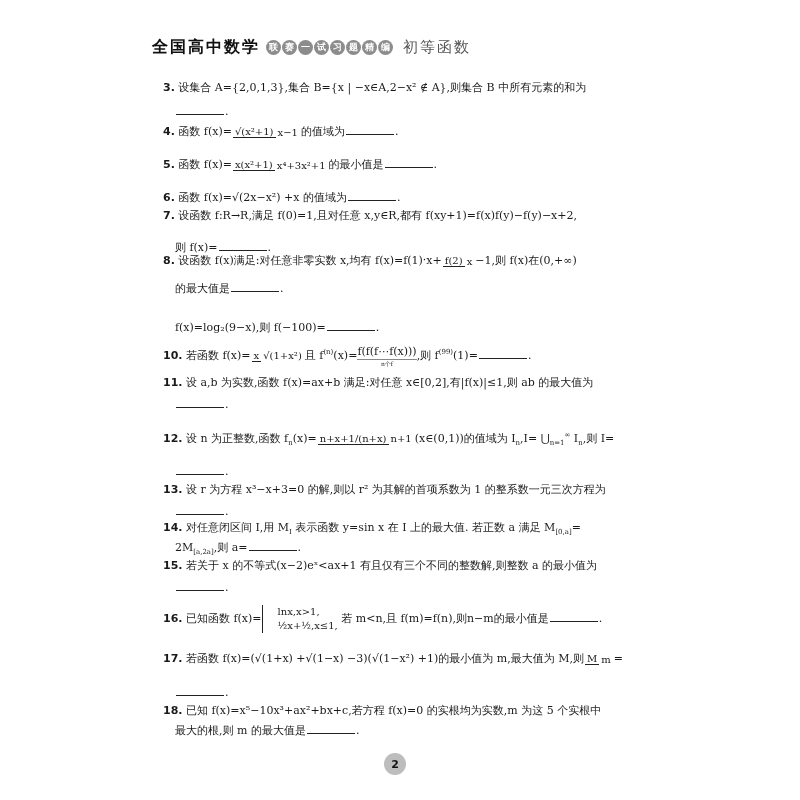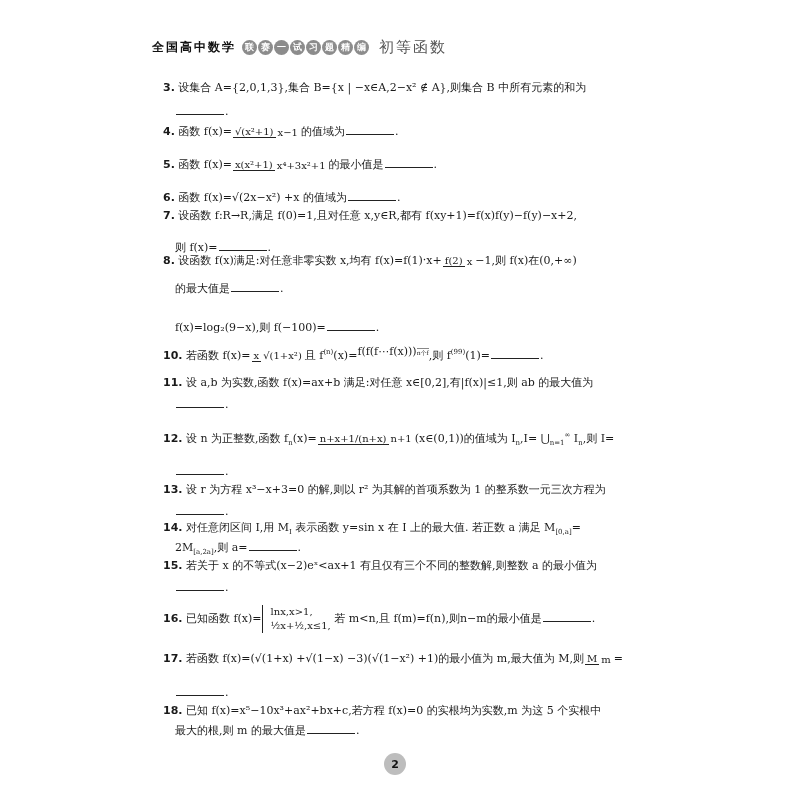--- a/index.html
+++ b/index.html
@@ -1,36 +1,36 @@
 <!DOCTYPE html>
 <html><head>
 <meta charset="utf-8">
 <style>
   html, body { margin:0; padding:0; background:#ffffff; }
   body { width:800px; height:800px; position:relative; overflow:hidden;
          font-family:"DejaVu Serif", serif; color:#1a1a1a; }
   .page { position:absolute; left:0; top:0; width:800px; height:800px; }
   .header { position:absolute; left:152px; top:38px; height:18px; display:flex; align-items:center; gap:6px; }
-  .series { font-family:"DejaVu Sans", sans-serif; font-weight:bold; font-size:12px; letter-spacing:2px; color:#111; }
+  .series { font-family:"DejaVu Sans", sans-serif; font-weight:bold; font-size:16px; letter-spacing:2px; color:#111; }
   .pills { display:flex; gap:1px; }
   .pill { width:15px; height:15px; border-radius:50%; background:#8c8c8c; color:#fff; font-size:9px;
           display:flex; align-items:center; justify-content:center; font-family:"DejaVu Sans", sans-serif; font-weight:bold; }
   .topic { font-family:"DejaVu Sans", sans-serif; font-size:15px; letter-spacing:2px; color:#555; margin-left:4px; }
 
   .q { position:absolute; left:163px; width:480px; font-size:11px; line-height:14px; white-space:nowrap; }
   .q .num { font-weight:bold; font-family:"DejaVu Sans", sans-serif; }
   .cont { position:absolute; left:175px; font-size:11px; line-height:14px; white-space:nowrap; }
   .blank { display:inline-block; width:48px; border-bottom:1px solid #222; height:10px; vertical-align:baseline; margin:0 1px; }
   .frac { display:inline-flex; flex-direction:row; align-items:center; vertical-align:middle; font-size:10px; line-height:11px; margin:0 1px; }
   .frac .n { border-bottom:1px solid #222; padding:0 2px; }
   .frac .d { padding:0 2px; }
   sup { font-size:7px; }
   sub { font-size:7px; }
-  .brace { display:inline-flex; flex-direction:column; vertical-align:middle; border-left:1px solid #222; padding-left:8px; font-size:10px; line-height:14px; }
-  .under { display:inline-flex; align-items:center; vertical-align:top; }
+  .brace { display:inline-flex; flex-direction:column; vertical-align:middle; border-left:1px solid #222; padding-left:15px; font-size:10px; line-height:14px; }
+  .under { display:inline-flex; flex-direction:column; align-items:center; vertical-align:top; }
   .under .lab { font-size:6px; line-height:7px; border-top:1px solid #888; width:100%; text-align:center; }
 
   .pagenum { position:absolute; left:384px; top:753px; width:22px; height:22px; border-radius:50%; background:#bdbdbd;
              display:flex; align-items:center; justify-content:center; font-family:"DejaVu Sans", sans-serif; font-weight:bold; font-size:11px; color:#111; }
 </style>
 </head>
 <body>
 
 <div class="page">
 

